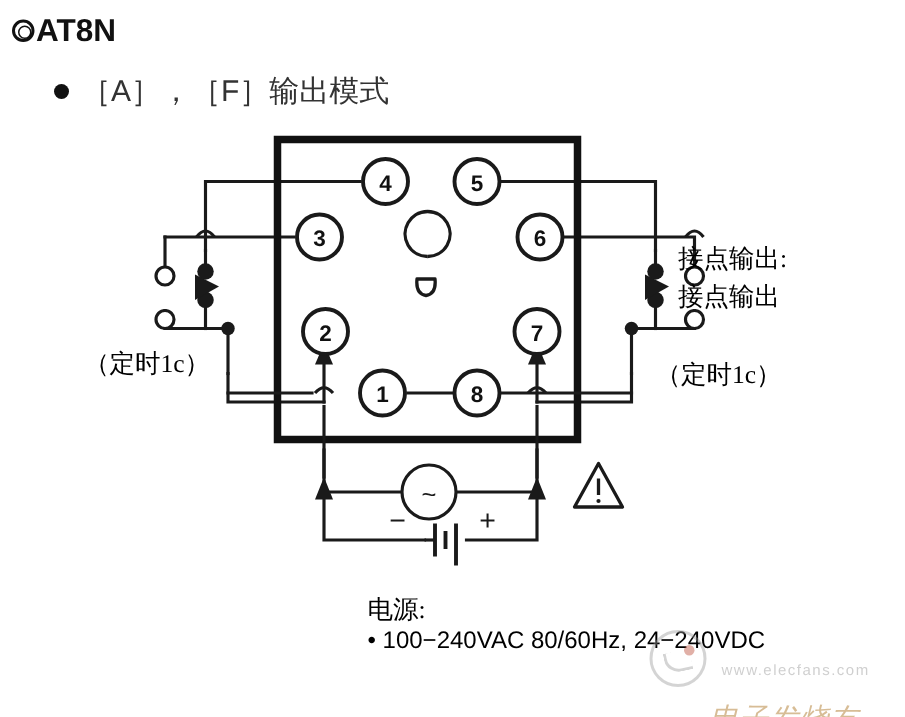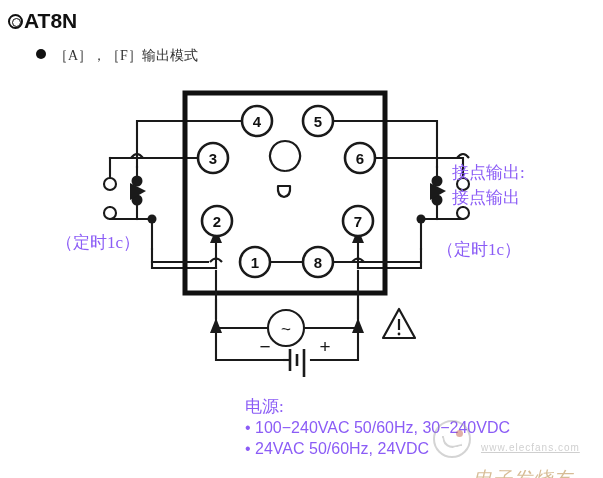--- a/index.html
+++ b/index.html
@@ -54,39 +54,39 @@
     position: absolute;
     left: 2px; top: 2px;
     width: 7px; height: 7px;
     border: 1.5px solid #111111;
     border-radius: 50%;
   }
   .sub-line {
     position: absolute;
     left: 36px;
     top: 47px;
-    font-size: 14px;
+    font-size: 20px;
     color: #333333;
     white-space: nowrap;
-    font-family: Liberation Serif, serif;
+    font-family: Liberation Sans, sans-serif;
   }
   .sub-bullet {
     display: inline-block;
     width: 10px;
     height: 10px;
     background: #111111;
     border-radius: 50%;
     margin-right: 8px;
     vertical-align: 1px;
   }
   .lbl {
     position: absolute;
     white-space: nowrap;
     font-family: "Liberation Serif", serif;
-    color: #8b5cf6;
+    color: #000000;
   }
   .lbl-right-out {
     left: 452px;
     top: 160px;
     font-size: 17px;
     line-height: 25px;
   }
   .lbl-right-out div { white-space: nowrap; }
   .lbl-timer-left {
     left: 56px;
@@ -149,21 +149,20 @@
   }
   .wm-url {
     position: absolute;
     left: 48px;
     top: 26px;
     font-size: 10px;
     color: #8e8e8e;
     letter-spacing: 1px;
     font-family: "Liberation Sans", sans-serif;
     white-space: nowrap;
-    text-decoration: underline;
   }
   .wm-disc {
     position: absolute;
     left: 0px;
     top: 4px;
     width: 38px;
     height: 38px;
     border: 2px solid #9b9b9b;
     border-radius: 50%;
     box-sizing: border-box;
@@ -338,22 +337,21 @@
   <div class="lbl lbl-right-out">
     <div>接点输出:</div>
     <div>接点输出</div>
   </div>
 
   <div class="lbl lbl-timer-left">（定时1c）</div>
   <div class="lbl lbl-timer-right">（定时1c）</div>
 
   <div class="lbl lbl-power">
     <div class="pw-head">电源:</div>
-    <div class="pw-item">• 100−240VAC 50/60Hz, 30−240VDC</div>
-    <div class="pw-item">• 24VAC 50/60Hz, 24VDC</div>
+    <div class="pw-item">• 100−240VAC 80/60Hz, 24−240VDC</div>
   </div>
 
   <div class="wm">
     <div class="wm-disc"></div>
     <div class="wm-cn">电子发烧友</div>
     <div class="wm-url">www.elecfans.com</div>
   </div>
 
 </div>
 

